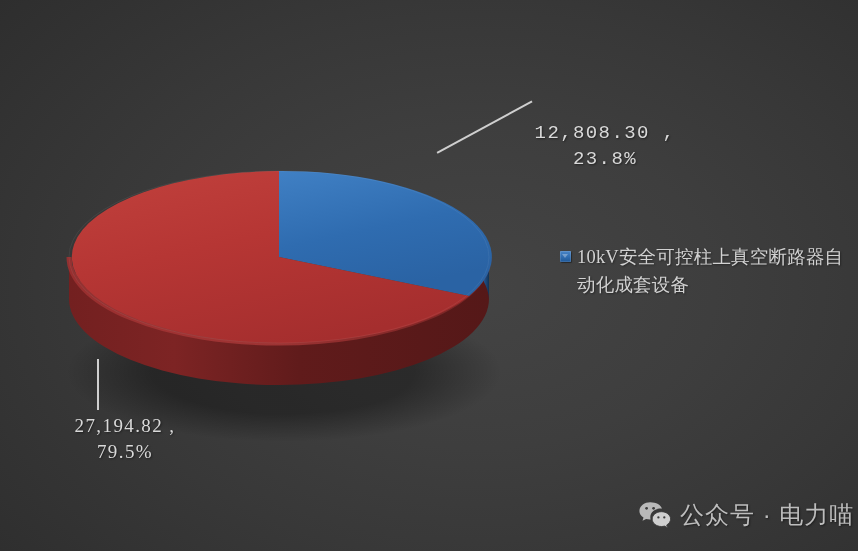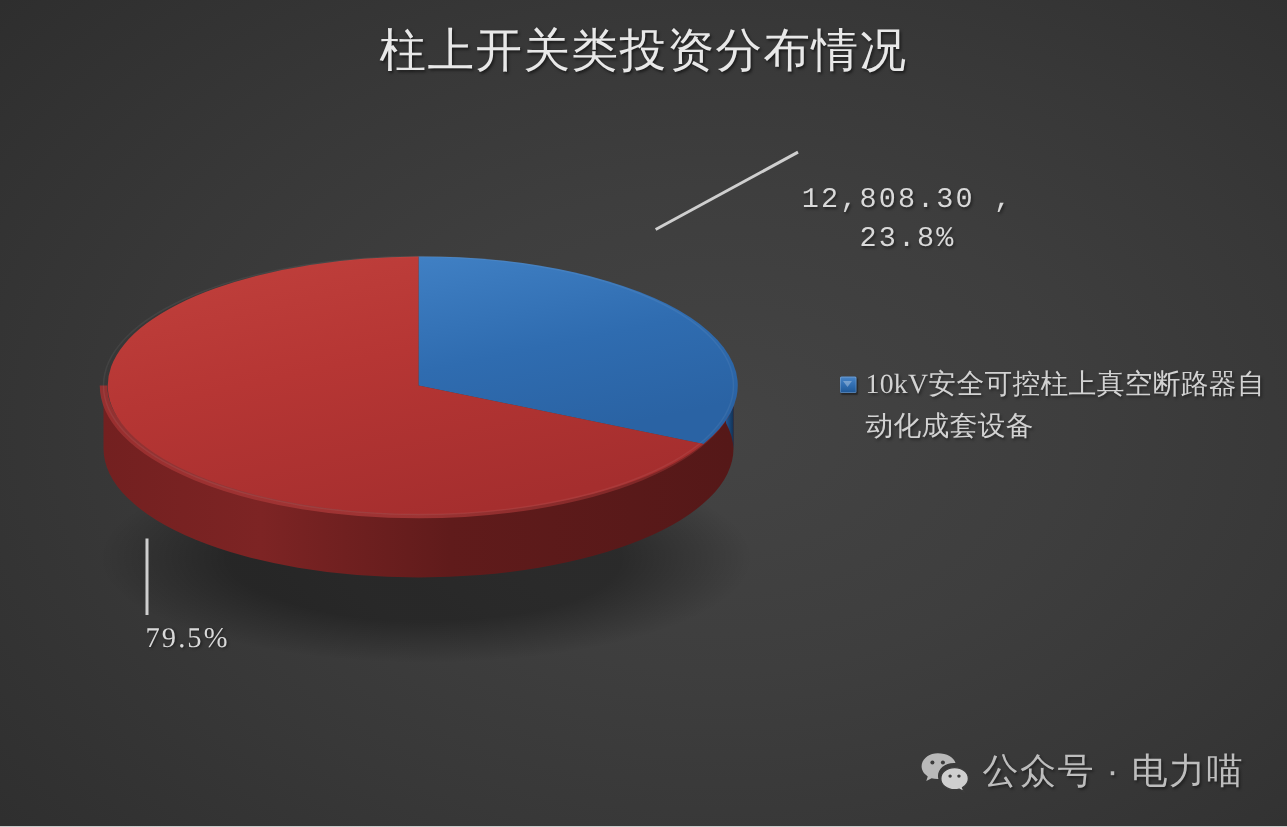--- a/index.html
+++ b/index.html
@@ -143,21 +143,21 @@
     font-size: 18.5px;
     line-height: 28px;
     letter-spacing: 0.2px;
     text-shadow: 1px 1px 2px rgba(0,0,0,0.4);
     font-family: Liberation Serif, serif;
   }
 
   
   #watermark {
     position: absolute;
-    left: 613px;
+    left: 638px;
     top: 500px;
     display: flex;
     align-items: center;
   }
   #wechat-icon {
     width: 34px;
     height: 30px;
     margin-right: 8px;
     flex: 0 0 auto;
   }
@@ -169,21 +169,20 @@
     font-family: "Liberation Sans", "DejaVu Sans", sans-serif;
     text-shadow: 1px 1px 2px rgba(0,0,0,0.45);
     white-space: nowrap;
   }
 </style>
 </head>
 <body>
 
 <div id="chart-root">
 
-  <div id="chart-title">柱上开关类投资分布情况</div>
 
   <div id="pie-area">
     <svg id="pie-svg" viewBox="0 0 460 260">
       <defs>
         <linearGradient id="gradBlueTop" x1="0" y1="0" x2="0.35" y2="1">
           <stop offset="0%" stop-color="#4080c4"></stop>
           <stop offset="55%" stop-color="#2f6cb0"></stop>
           <stop offset="100%" stop-color="#2a63a4"></stop>
         </linearGradient>
         <linearGradient id="gradRedTop" x1="0.1" y1="0" x2="0.6" y2="1">
@@ -230,20 +229,21 @@
   </div>
 
   <div class="leader" id="leader-blue"></div>
   <div class="leader" id="leader-red"></div>
 
   <div class="data-label" id="label-blue">
     <div>12,808.30 ,</div>
     <div>23.8%</div>
   </div>
   <div class="data-label" id="label-red">
+    <div>27,194.82 ,</div>
     <div>79.5%</div>
   </div>
 
   <div id="legend">
     <div class="legend-item">
       <span class="legend-swatch blue"></span>
       <span class="legend-label">10kV安全可控柱上真空断路器自动化成套设备</span>
     </div>
   </div>
 

